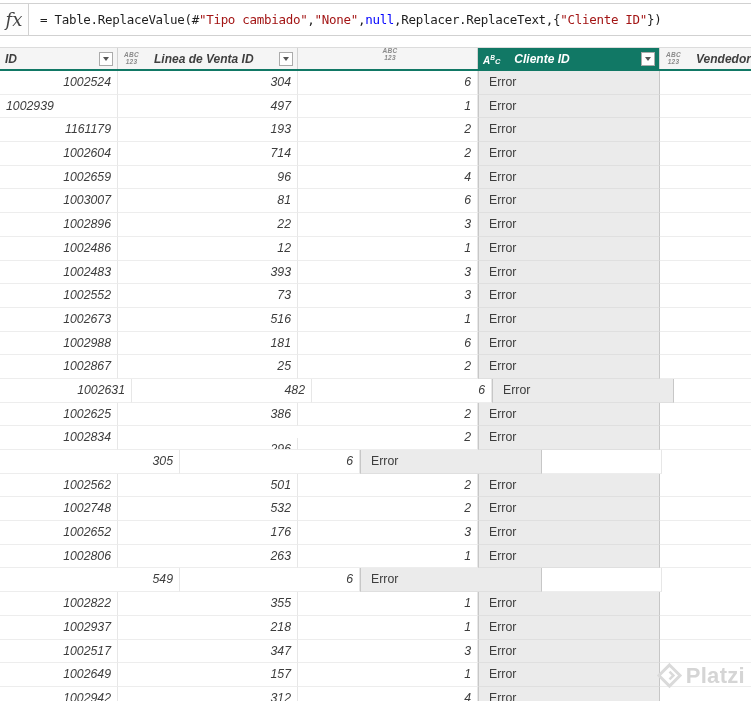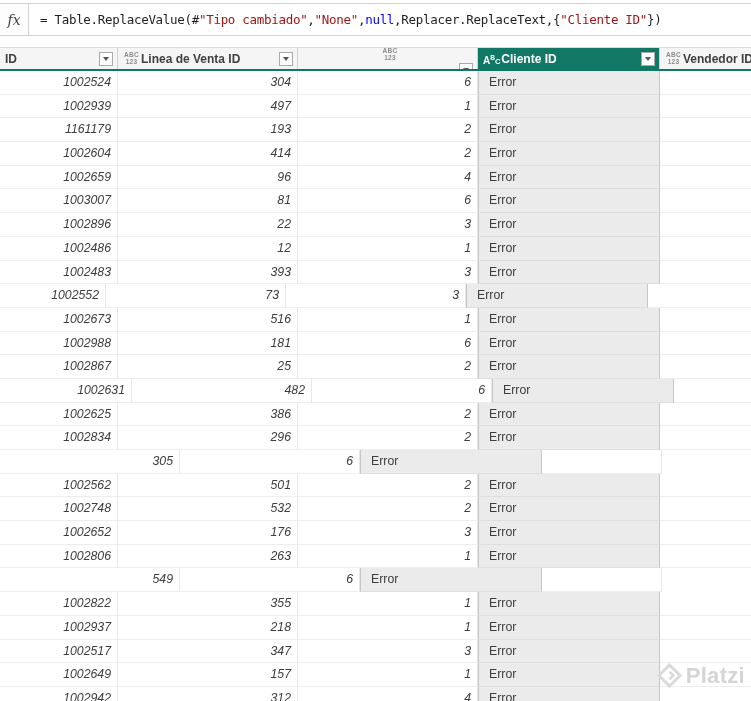--- a/index.html
+++ b/index.html
@@ -14,41 +14,41 @@
   .formula-bar {
     display: flex; height: 33px; margin-top: 3px;
     border-top: 1px solid #d1d1d1; border-bottom: 1px solid #d1d1d1;
     background: #ffffff; align-items: stretch;
   }
   .fx-box {
     width: 29px; flex: 0 0 auto;
     border-right: 1px solid #d1d1d1;
     display: flex; align-items: center; justify-content: center;
     font-family: "DejaVu Serif", serif; font-style: italic;
-    font-size: 14px; color: #444; background: #fdfdfd;
+    font-size: 18px; color: #444; background: #fdfdfd;
   }
   .formula-input {
     flex: 1; display: flex; align-items: center;
     padding-left: 11px; white-space: pre; overflow: hidden;
     font-family: "DejaVu Sans Mono", monospace; font-size: 12.5px;
     letter-spacing: -0.3px; cursor: text;
   }
 
   
   .grid { margin-top: 11px; }
   .header-row {
     display: flex; height: 24px; background: #f5f5f5;
     border-top: 1px solid #dcdcdc;
     border-bottom: 2px solid #117865;
   }
   .hcell {
     flex: 0 0 auto; display: flex; align-items: center;
-    gap: 1px; padding-left: 5px; position: relative;
+    gap: 14px; padding-left: 5px; position: relative;
     border-right: 1px solid #d2d2d2; overflow: hidden;
-    cursor: pointer; background: transparent;
+    cursor: pointer; background: transparent; font-style: italic;
   }
   .hcell .hlabel {
     font-size: 12px; font-weight: 700; color: #3f3f3f;
     white-space: nowrap; overflow: hidden;
   }
   .hcell.sel { background: #117865; }
   .hcell.sel .hlabel { color: #ffffff; }
 
   .ti {
     flex: 0 0 auto; width: 17px;
@@ -160,36 +160,36 @@
       </div>
     <div class="rows" id="rows">
         <div class="row">
           <div class="cell num" style="width: 118px; text-align: right;">1002524</div>
           <div class="cell num" style="width: 180px; text-align: right;">304</div>
           <div class="cell num" style="width: 180px; text-align: right;">6</div>
           <div class="cell selcol" style="width: 182px; text-align: left;">Error</div>
           <div class="cell" style="width: 120px; text-align: left;"></div>
         </div>
         <div class="row">
-          <div class="cell num" style="width: 118px; text-align: right;">1002939</div>
+          <div class="cell num" style="width: 118px; ">1002939</div>
           <div class="cell num" style="width: 180px; text-align: right;">497</div>
           <div class="cell num" style="width: 180px; text-align: right;">1</div>
           <div class="cell selcol" style="width: 182px; text-align: left;">Error</div>
           <div class="cell" style="width: 120px; text-align: left;"></div>
         </div>
         <div class="row">
           <div class="cell num" style="width: 118px; text-align: right;">1161179</div>
           <div class="cell num" style="width: 180px; text-align: right;">193</div>
           <div class="cell num" style="width: 180px; text-align: right;">2</div>
           <div class="cell selcol" style="width: 182px; text-align: left;">Error</div>
           <div class="cell" style="width: 120px; text-align: left;"></div>
         </div>
         <div class="row">
           <div class="cell num" style="width: 118px; text-align: right;">1002604</div>
-          <div class="cell num" style="width: 180px; text-align: right;">414</div>
+          <div class="cell num" style="width: 180px; text-align: right;">714</div>
           <div class="cell num" style="width: 180px; text-align: right;">2</div>
           <div class="cell selcol" style="width: 182px; text-align: left;">Error</div>
           <div class="cell" style="width: 120px; text-align: left;"></div>
         </div>
         <div class="row">
           <div class="cell num" style="width: 118px; text-align: right;">1002659</div>
           <div class="cell num" style="width: 180px; text-align: right;">96</div>
           <div class="cell num" style="width: 180px; text-align: right;">4</div>
           <div class="cell selcol" style="width: 182px; text-align: left;">Error</div>
           <div class="cell" style="width: 120px; text-align: left;"></div>
@@ -216,21 +216,21 @@
           <div class="cell" style="width: 120px; text-align: left;"></div>
         </div>
         <div class="row">
           <div class="cell num" style="width: 118px; text-align: right;">1002483</div>
           <div class="cell num" style="width: 180px; text-align: right;">393</div>
           <div class="cell num" style="width: 180px; text-align: right;">3</div>
           <div class="cell selcol" style="width: 182px; text-align: left;">Error</div>
           <div class="cell" style="width: 120px; text-align: left;"></div>
         </div>
         <div class="row">
-          <div class="cell num" style="width: 106px; text-align: right;">1002552</div>
+          <div class="cell num" style="width: 118px; text-align: right;">1002552</div>
           <div class="cell num" style="width: 180px; text-align: right;">73</div>
           <div class="cell num" style="width: 180px; text-align: right;">3</div>
           <div class="cell selcol" style="width: 182px; text-align: left;">Error</div>
           <div class="cell" style="width: 120px; text-align: left;"></div>
         </div>
         <div class="row">
           <div class="cell num" style="width: 118px; text-align: right;">1002673</div>
           <div class="cell num" style="width: 180px; text-align: right;">516</div>
           <div class="cell num" style="width: 180px; text-align: right;">1</div>
           <div class="cell selcol" style="width: 182px; text-align: left;">Error</div>
@@ -259,21 +259,21 @@
         </div>
         <div class="row">
           <div class="cell num" style="width: 118px; text-align: right;">1002625</div>
           <div class="cell num" style="width: 180px; text-align: right;">386</div>
           <div class="cell num" style="width: 180px; text-align: right;">2</div>
           <div class="cell selcol" style="width: 182px; text-align: left;">Error</div>
           <div class="cell" style="width: 120px; text-align: left;"></div>
         </div>
         <div class="row">
           <div class="cell num" style="width: 118px; text-align: right;">1002834</div>
-          <div class="cell num" style="width: 180px; text-align: right;">296</div>
+          <div class="cell num" style="width: 180px; text-align: right; margin-top: 12px;">296</div>
           <div class="cell num" style="width: 180px; text-align: right;">2</div>
           <div class="cell selcol" style="width: 182px; text-align: left;">Error</div>
           <div class="cell" style="width: 120px; text-align: left;"></div>
         </div>
         <div class="row">
           <div class="cell num" style="width: 180px; text-align: right;">305</div>
           <div class="cell num" style="width: 180px; text-align: right;">6</div>
           <div class="cell selcol" style="width: 182px; text-align: left;">Error</div>
           <div class="cell" style="width: 120px; text-align: left;"></div>
         </div>

